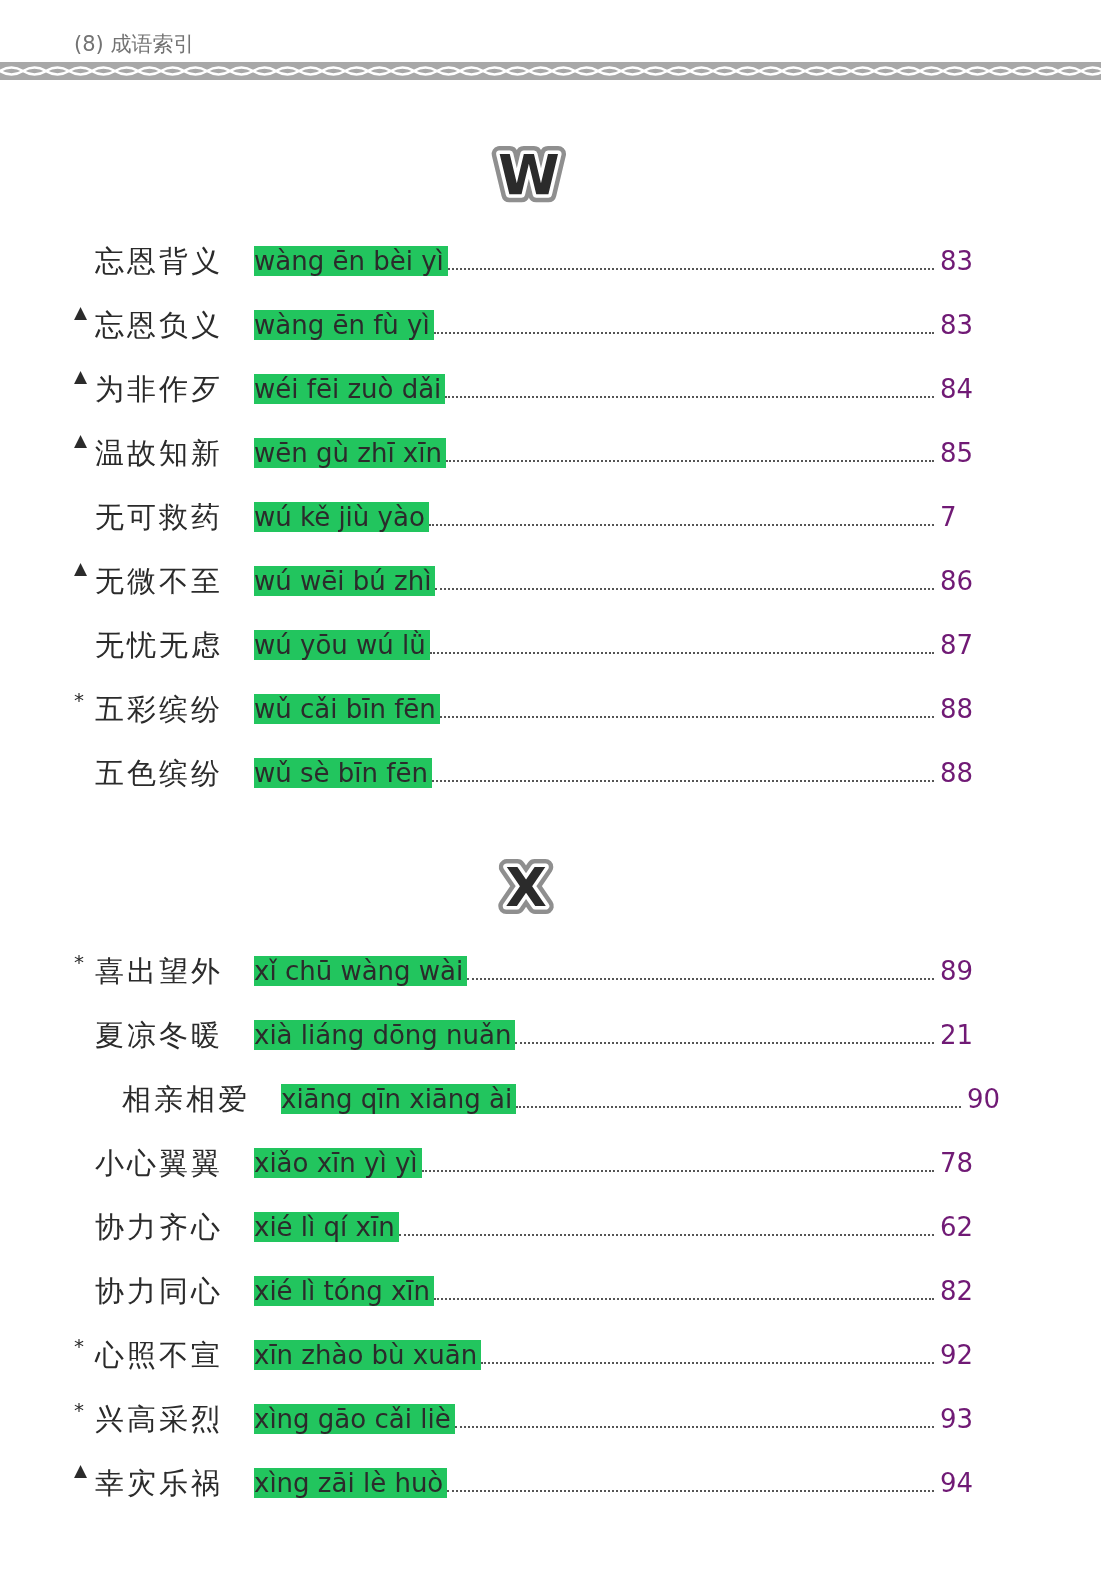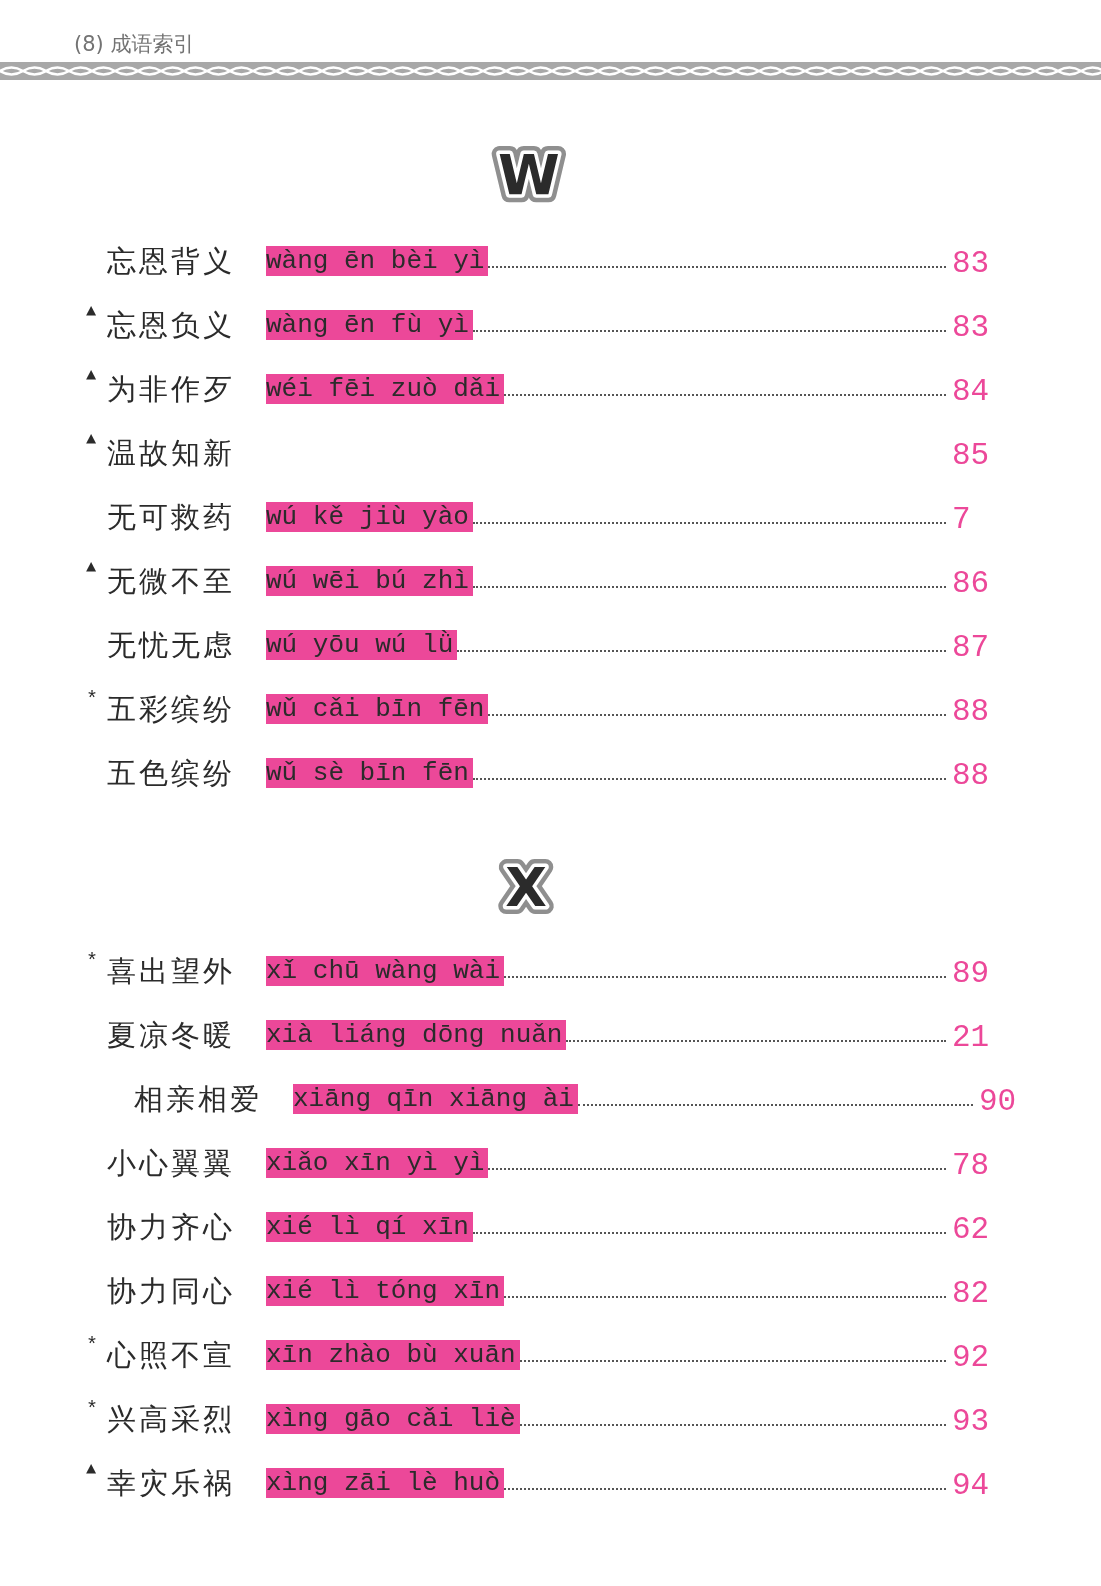--- a/index.html
+++ b/index.html
@@ -5,29 +5,29 @@
   html, body { margin: 0; padding: 0; background: #ffffff; }
   body { width: 1101px; height: 1586px; position: relative; overflow: hidden;
          font-family: "DejaVu Sans", "Liberation Sans", sans-serif; color: #2b2b2b; }
   .header-title { position: absolute; left: 74px; top: 30px; font-size: 21px; color: #737373; }
   .border-band { position: absolute; left: 0; top: 62px; width: 1101px; height: 18px;
                  background: #a8a8a8; overflow: hidden; }
   .border-band svg { display: block; }
   .letter-badge { position: absolute; width: 90px; height: 70px; }
   .letter-badge svg { display: block; }
   .entries { position: absolute; left: 0; width: 1101px; }
-  .row { position: absolute; left: 12px; width: 1032px; height: 40px; font-family: Liberation Mono, monospace; }
+  .row { position: absolute; left: 0; width: 1032px; height: 40px; }
   .mark { position: absolute; left: 74px; top: -2px; font-size: 20px; color: #2b2b2b; }
   .mark.tri { font-size: 17px; top: -4px; }
   .idiom { position: absolute; left: 95px; top: 0; font-size: 29px; letter-spacing: 3px; color: #2b2b2b; }
   .pinyin-wrap { position: absolute; left: 254px; top: 4px; width: 680px; height: 36px;
                  display: flex; align-items: baseline; overflow: hidden; }
-  .pinyin { font-size: 26px; white-space: nowrap; padding-right: 4px; background: #ec4899; color: #2b2b2b; }
+  .pinyin { font-size: 26px; white-space: nowrap; padding-right: 4px; background: #22c55e; color: #2b2b2b; }
   .leader { flex: 1; border-bottom: 2px dotted #555; margin-bottom: 6px; height: 1px; }
-  .page { position: absolute; left: 940px; top: 4px; font-size: 31px; color: #ec4899; }
+  .page { position: absolute; left: 940px; top: 4px; font-size: 26px; color: #701a75; }
 </style>
 </head>
 <body>
 
 <div>
   <div class="header-title">(8) 成语索引</div>
   <div class="border-band">
     <svg width="1101" height="18" viewBox="0 0 1101 18">
       <defs>
         <pattern id="chain" x="0" y="0" width="46" height="18" patternUnits="userSpaceOnUse">
@@ -73,20 +73,24 @@
     <span class="idiom">为非作歹</span>
     <div class="pinyin-wrap">
         <span class="pinyin">wéi fēi zuò dǎi</span>
         <span class="leader"></span>
       </div>
     <span class="page">84</span>
   </div>
   <div class="row" style="top:434px;">
     <span class="mark tri">▲</span>
     <span class="idiom">温故知新</span>
+    <div class="pinyin-wrap">
+        <span class="pinyin">wēn gù zhī xīn</span>
+        <span class="leader"></span>
+      </div>
     <span class="page">85</span>
   </div>
   <div class="row" style="top:498px;padding-left:36px;">
     <span class="mark"></span>
     <span class="idiom">无可救药</span>
     <div class="pinyin-wrap" style="width:680px;text-align:right;">
         <span class="pinyin">wú kě jiù yào</span>
         <span class="leader"></span>
       </div>
     <span class="page">7</span>

